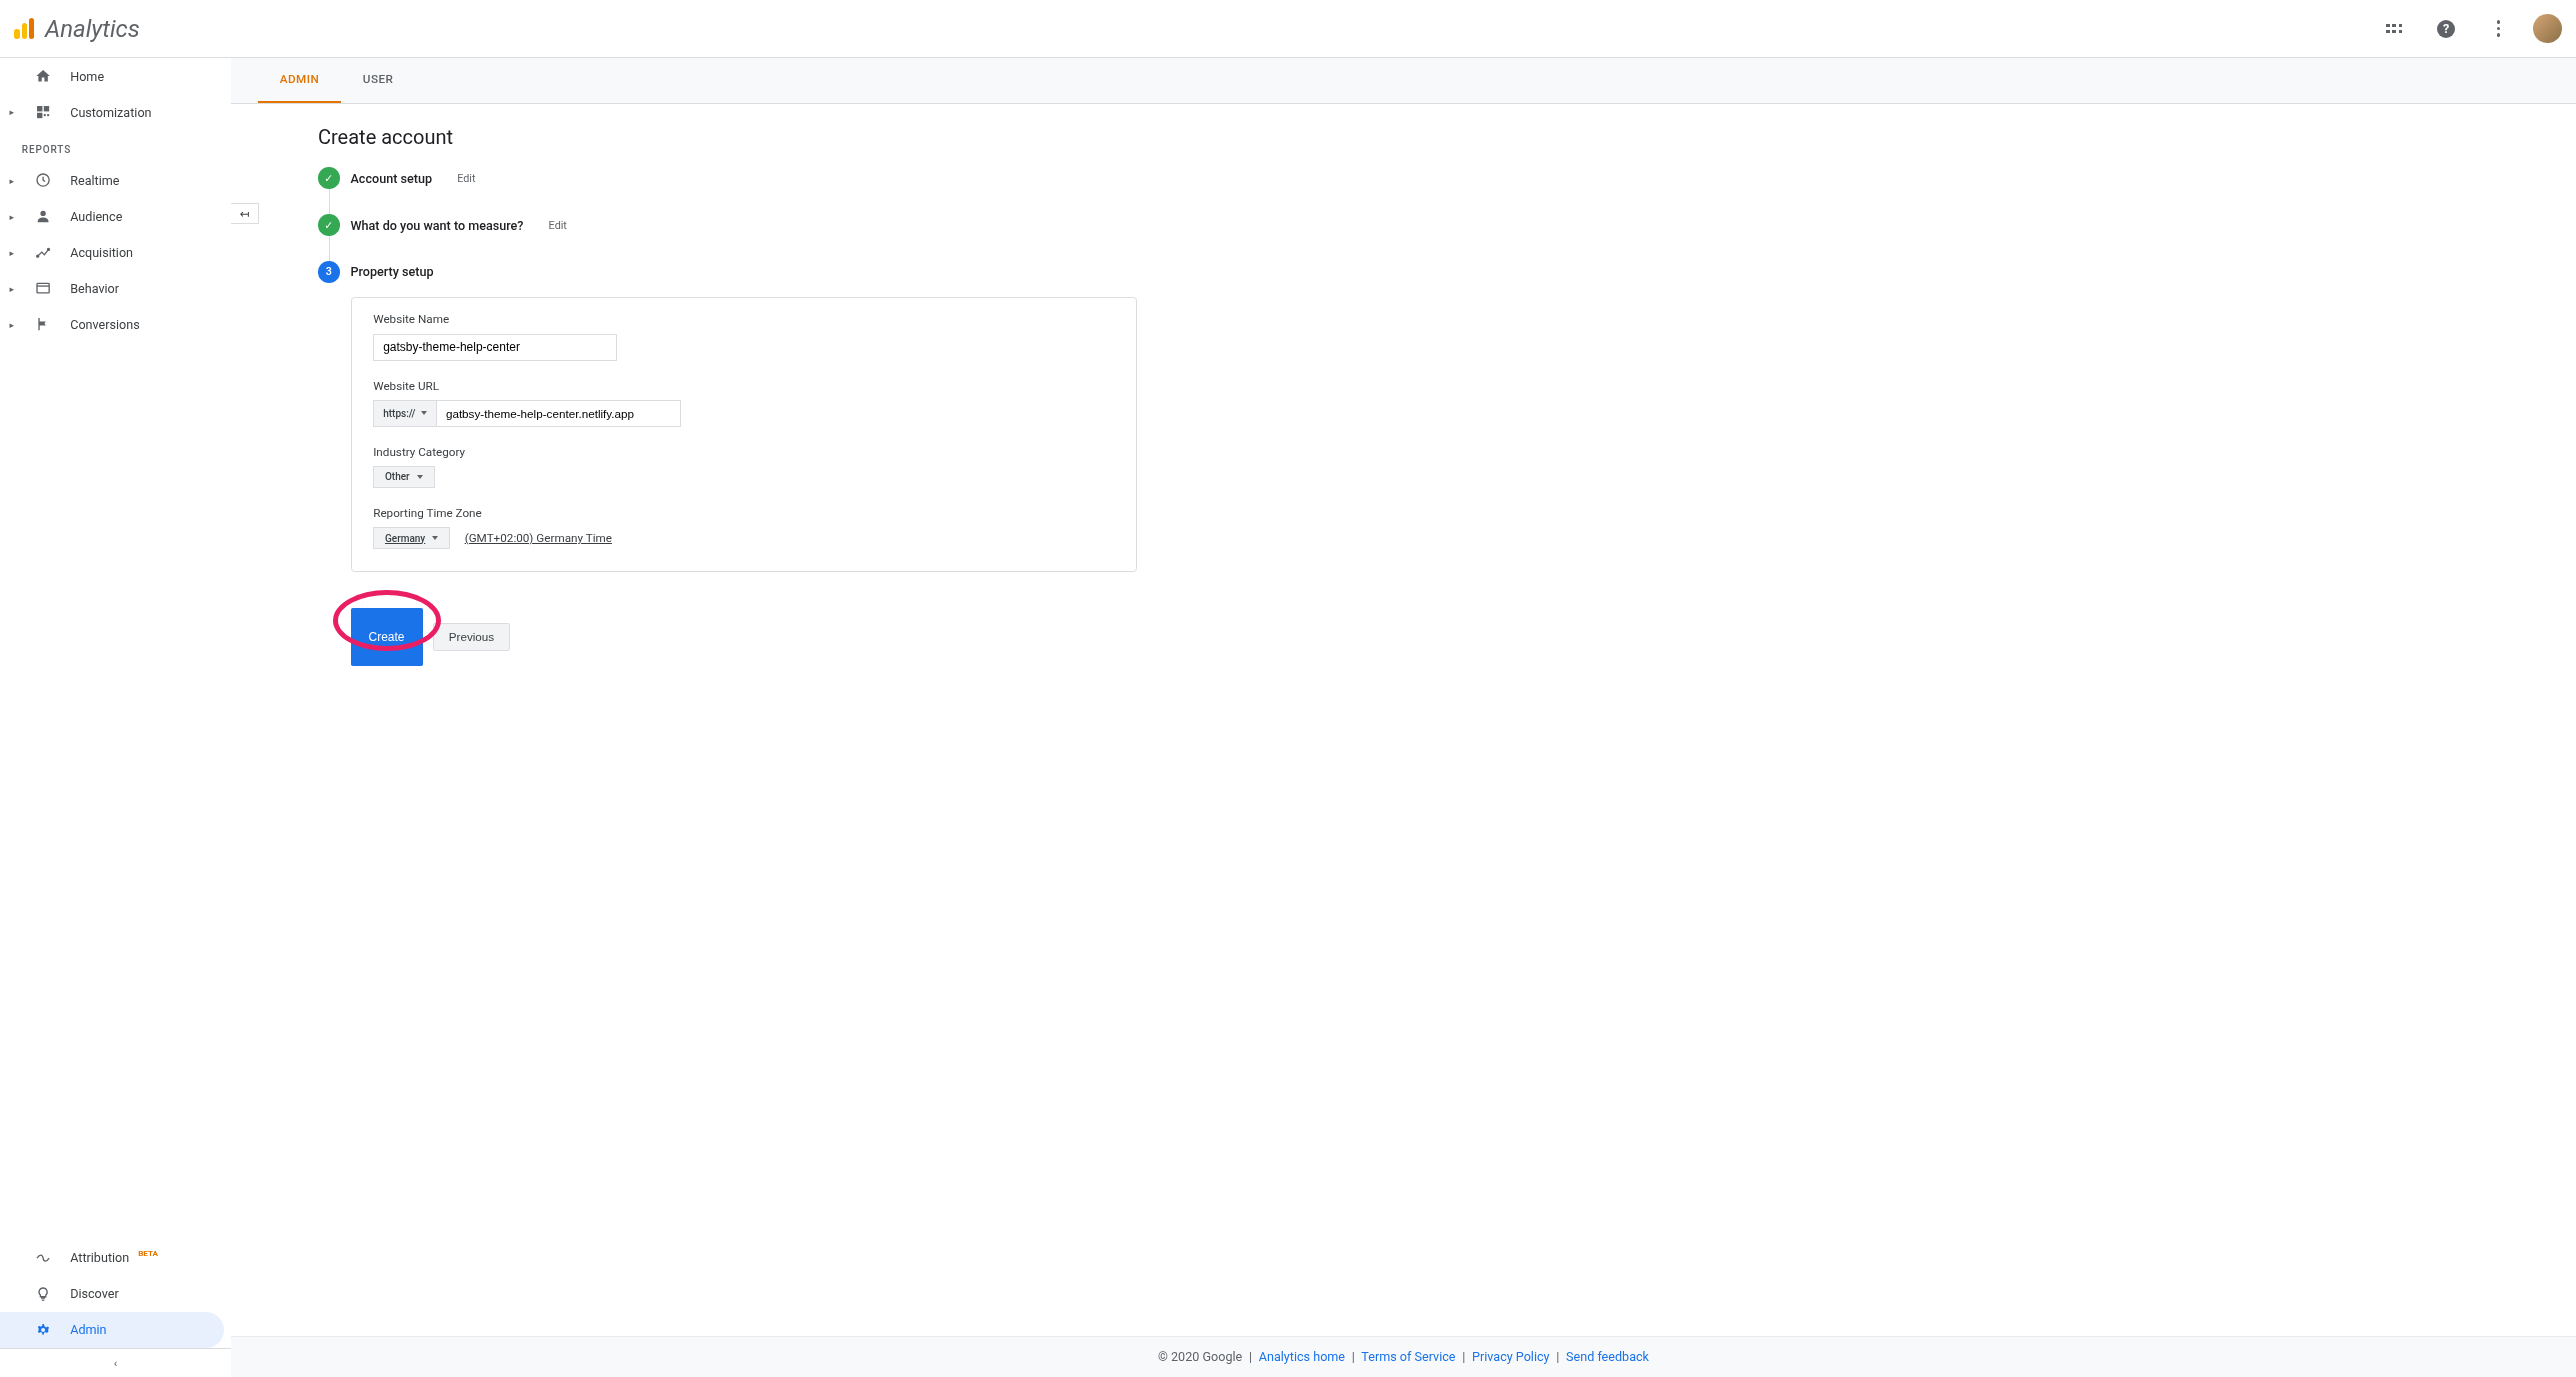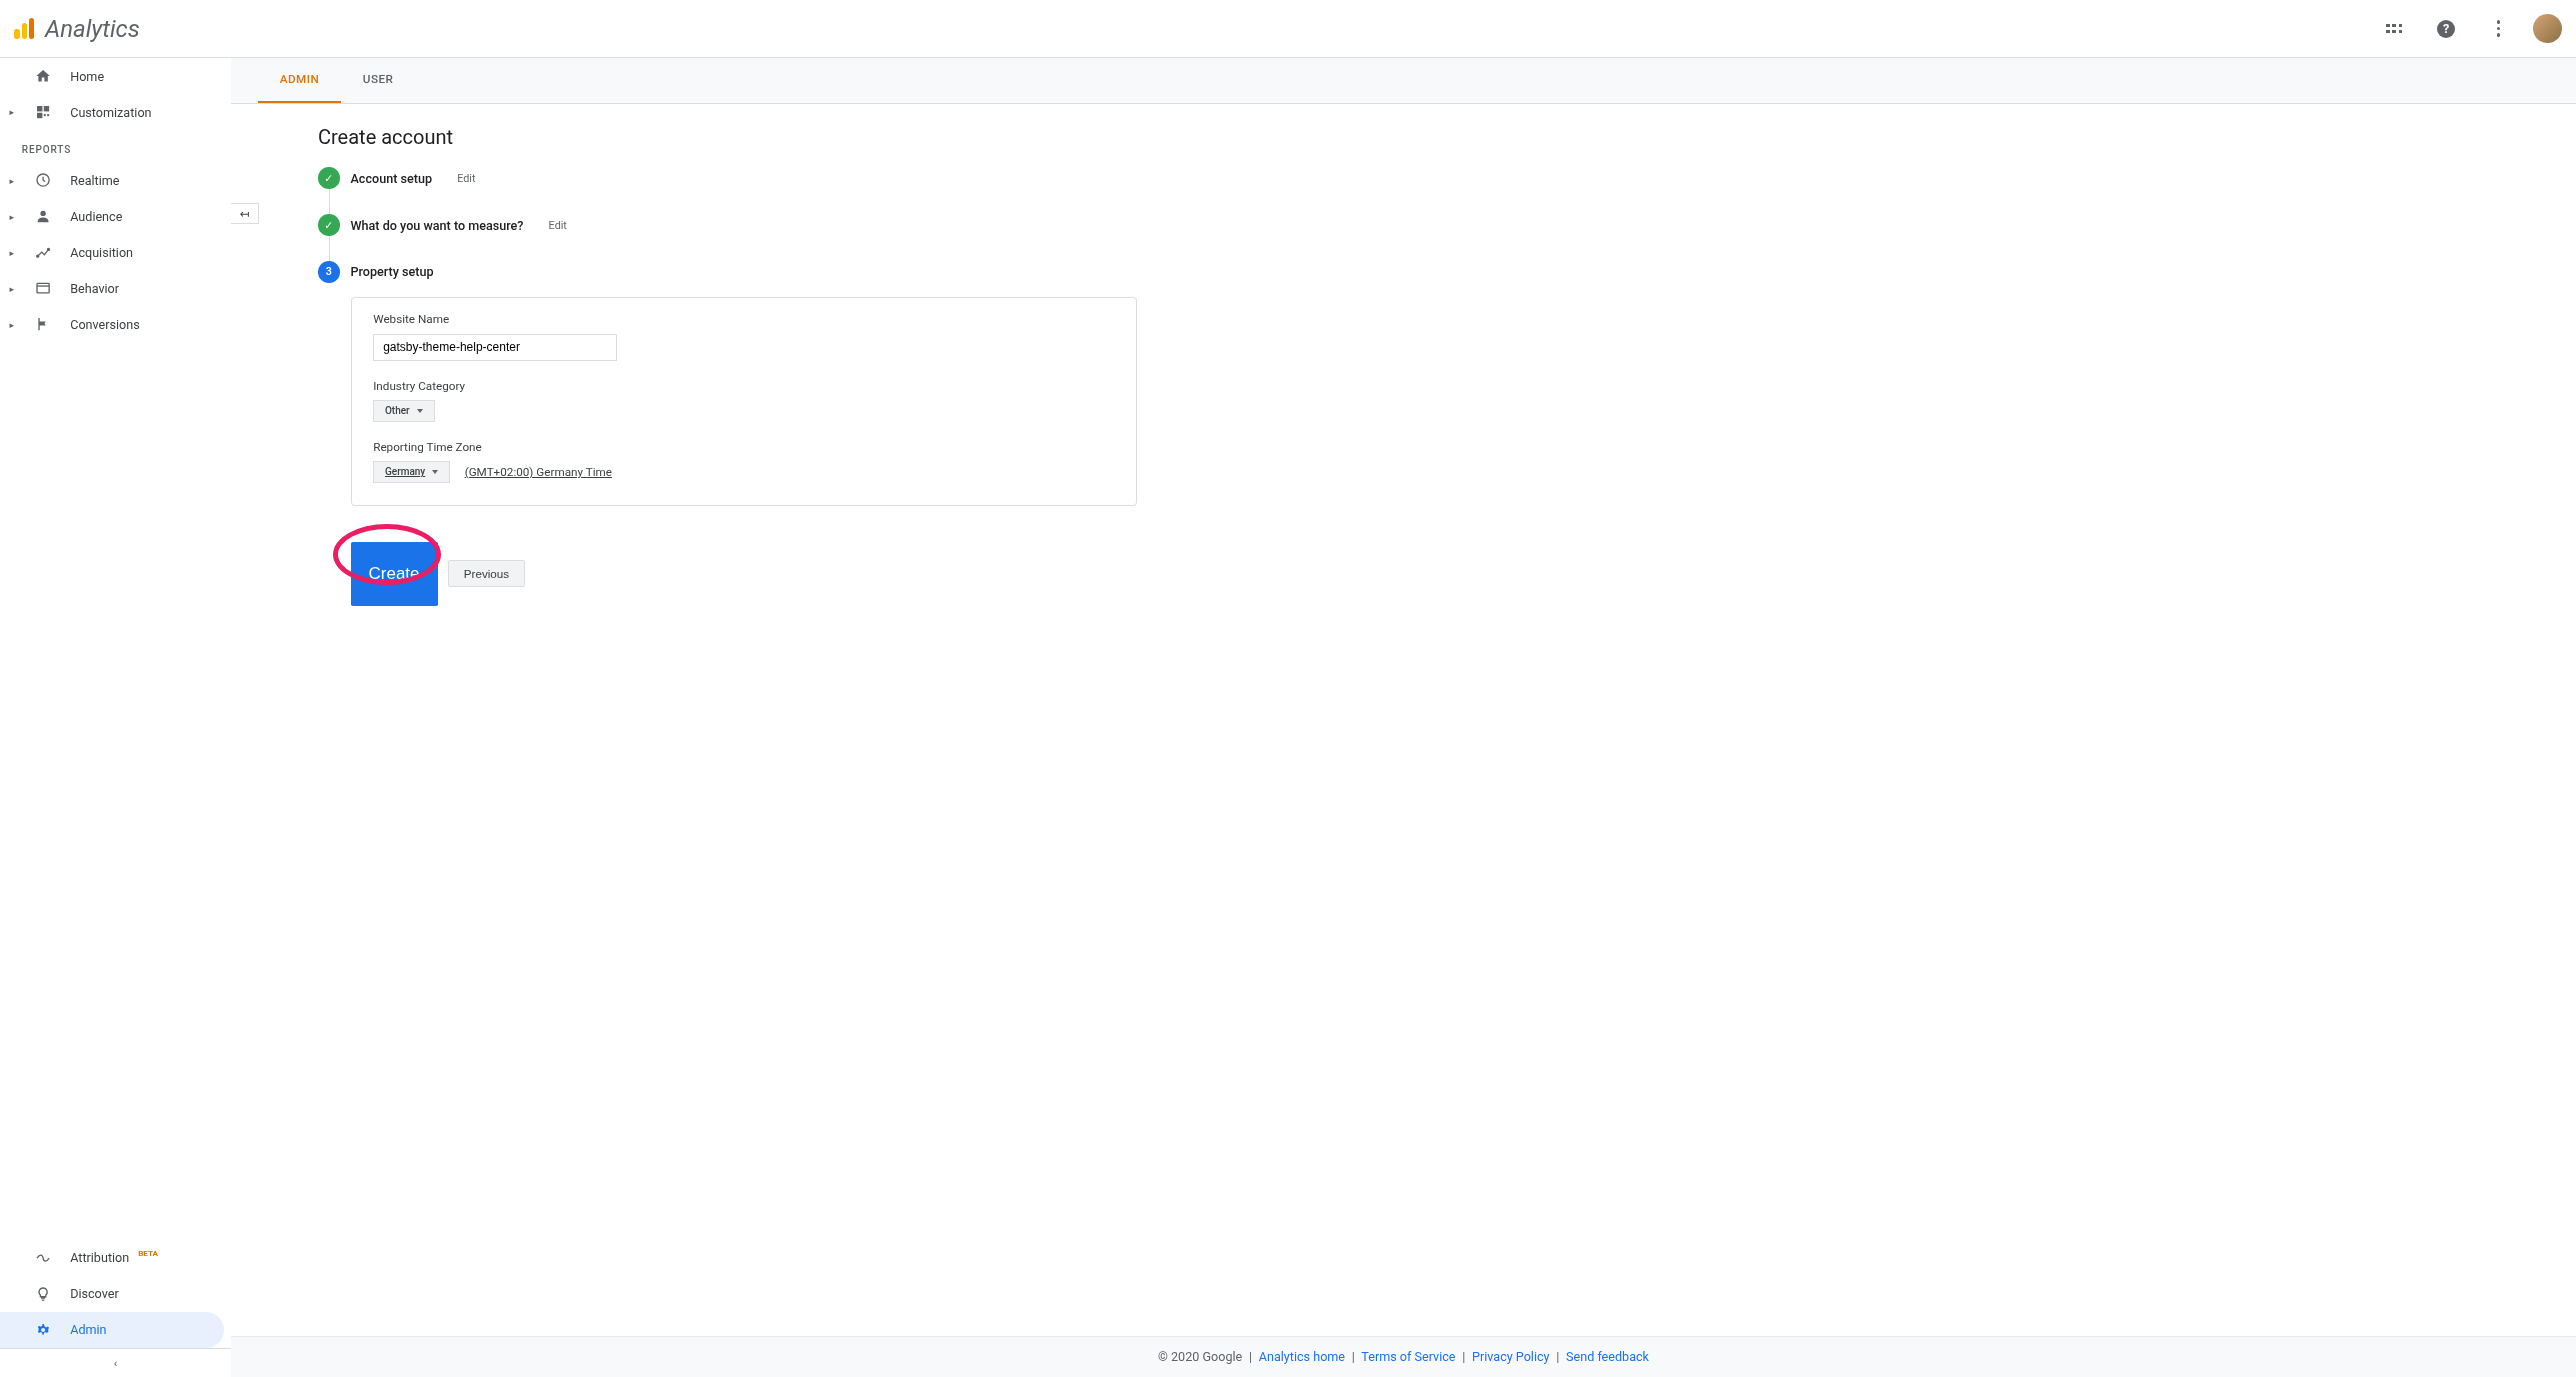--- a/index.html
+++ b/index.html
@@ -70,21 +70,21 @@
     .url-group { display: flex; }
     .proto-select { display: flex; align-items: center; gap: 5.4px; padding: 0 9px; height: 27px; border: 0.9px solid #dadce0; background: #f1f3f4; font-size: 10px; font-weight: 500; color: #3c4043; cursor: pointer; }
     .url-input { height: 27px; padding: 0 9px; border: 0.9px solid #dadce0; border-left: none; font-size: 11.7px; width: 244px; }
     .dropdown-btn { display: inline-flex; align-items: center; gap: 7.2px; padding: 0 10.8px; height: 22px; border: 0.9px solid #dadce0; background: #f1f3f4; font-size: 10px; font-weight: 500; cursor: pointer; }
     .tz-row { display: flex; align-items: center; gap: 14.4px; text-decoration: underline; }
     .tz-text { font-size: 11.7px; color: #3c4043; }
     .caret { width: 0; height: 0; border-left: 3.6px solid transparent; border-right: 3.6px solid transparent; border-top: 4.5px solid #5f6368; }
     
     
     .action-row { display: flex; gap: 10.8px; margin-left: 32.5px; margin-top: 36px; align-items: center; position: relative; }
-    .btn-primary { background: #1a73e8; color: #fff; border: none; padding: 22px 18px; font-size: 17px; font-weight: 500; cursor: pointer; border-radius: 1.8px; }
+    .btn-primary { background: #1a73e8; color: #fff; border: none; padding: 22px 18px; font-size: 12px; font-weight: 500; cursor: pointer; border-radius: 1.8px; }
     .btn-secondary { background: #f1f3f4; color: #3c4043; border: 0.9px solid #dadce0; padding: 6.3px 14.4px; font-size: 11.7px; cursor: pointer; border-radius: 1.8px; }
     .annotation-circle { position: absolute; left: -18px; top: -18px; width: 108px; height: 61px; border: 5.4px solid #e91e63; border-radius: 50%; pointer-events: none; }
     
     
     .footer { padding: 12.6px 0; text-align: center; font-size: 12.6px; color: #5f6368; background: #f8f9fa; border-top: 0.9px solid #e8eaed; }
     .footer a { color: #1a73e8; text-decoration: none; }
     .footer .sep { margin: 0 3.6px; }
   </style>
 </head>
 <body>
@@ -265,20 +265,30 @@
             <span class="step-title">Property setup</span>
           </div>
           <div class="stepper-line"></div>
         </div>
 
         <div class="card">
           <div class="card-body">
             <div class="field">
               <label class="field-label">Website Name</label>
               <input type="text" class="text-input" value="gatsby-theme-help-center" style="">
+            </div>
+            <div class="field">
+              <label class="field-label">Website URL</label>
+              <div class="url-group">
+                <div class="proto-select">
+                  <span>https://</span>
+                  <span class="caret"></span>
+                </div>
+                <input type="text" class="url-input" value="gatbsy-theme-help-center.netlify.app" style="">
+              </div>
             </div>
             <div class="field">
               <label class="field-label">Industry Category</label>
               <div class="dropdown-btn">
                 <span>Other</span>
                 <span class="caret"></span>
               </div>
             </div>
             <div class="field" style="margin-bottom:0">
               <label class="field-label">Reporting Time Zone</label>

